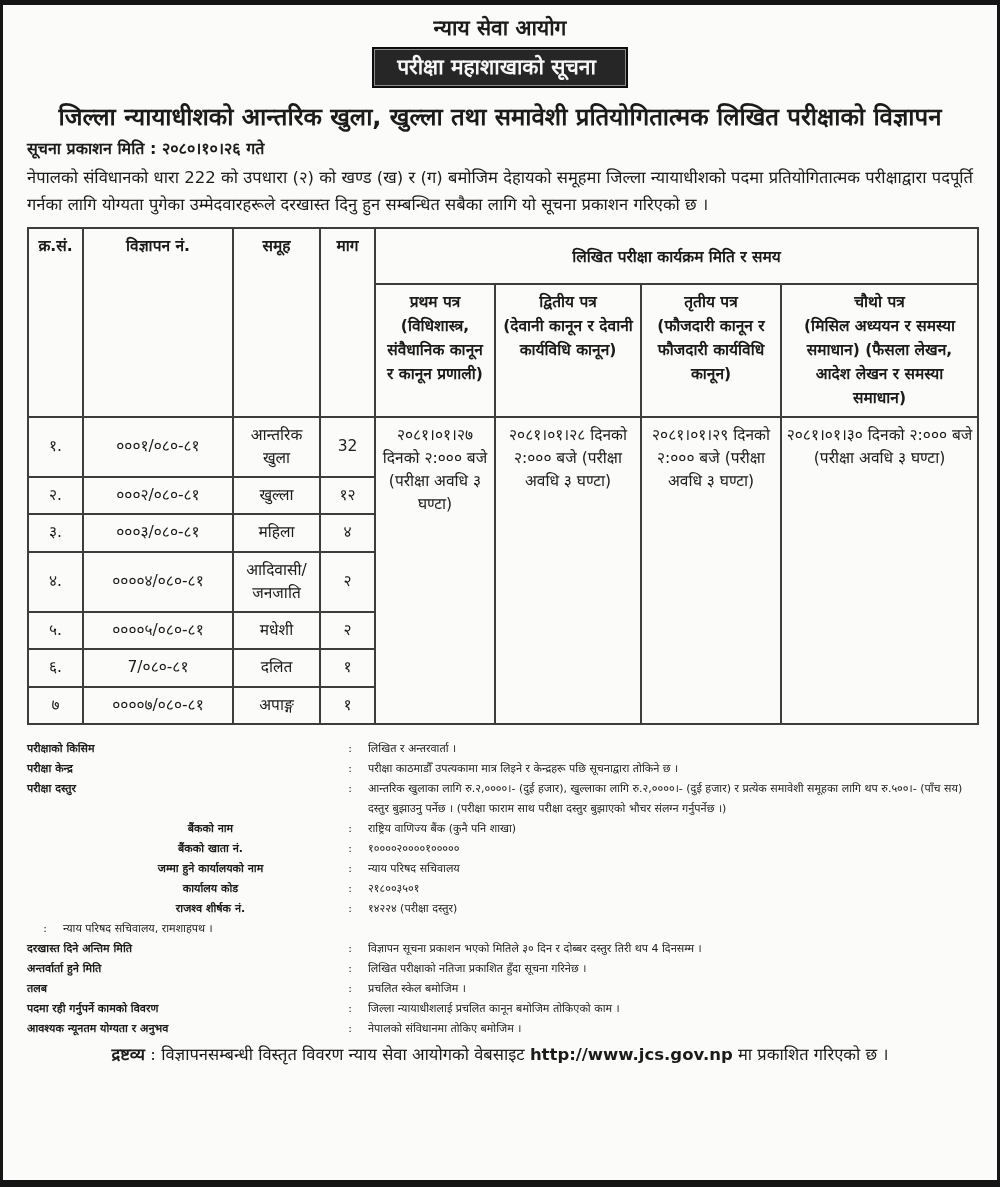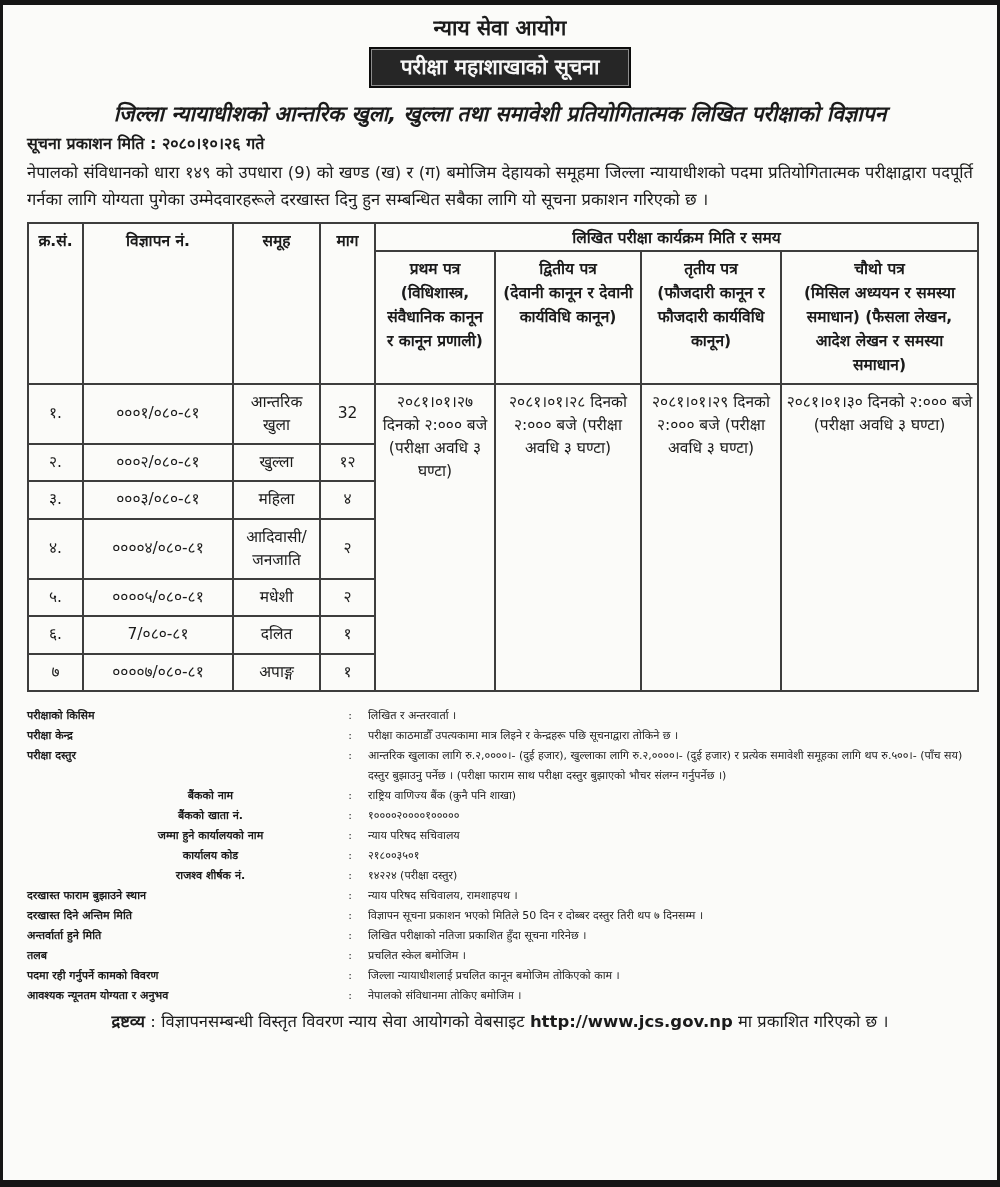--- a/index.html
+++ b/index.html
@@ -8,31 +8,31 @@
     width: 1000px; height: 1187px; margin: 0 auto;
     background: #fbfbf9; color: #1b1b1b;
     border: 3px solid #151515; border-top-width: 5px; border-bottom-width: 7px;
     padding: 6px 24px 0 24px; overflow: hidden;
     font-family: "DejaVu Sans", "Liberation Sans", sans-serif;
   }
   .org { text-align: center; font-weight: bold; font-size: 21px; margin-top: 2px; }
   .notice-box {
     margin: 6px auto 0 auto; width: fit-content;
     background: #262626; color: #f7f7f7; font-weight: bold; font-size: 21px;
-    padding: 3px 30px 6px 30px; border: 2px solid #0c0c0c;
+    padding: 3px 30px 6px 23px; border: 2px solid #0c0c0c;
     box-shadow: inset 0 0 0 1px #8d8d8d; text-align: center;
   }
-  .main-title { text-align: center; font-weight: bold; font-size: 21px; margin-top: 11px; font-style: italic; }
+  .main-title { text-align: center; font-weight: bold; font-size: 24px; margin-top: 11px; }
   .pub-date { text-align: left; font-weight: bold; font-size: 16px; margin-top: 5px; }
   .intro { font-size: 16.5px; line-height: 1.65; text-align: justify; margin-top: 5px; }
 
   table.sched { width: 100%; border-collapse: collapse; table-layout: fixed; margin-top: 9px; }
   table.sched th, table.sched td { border: 2px solid #3d3d3d; }
   table.sched th { font-weight: bold; font-size: 15.5px; padding: 5px 7px; vertical-align: top; }
-  table.sched th.span-head { vertical-align: middle; padding: 2px; }
+  table.sched th.span-head { vertical-align: middle; padding: 16px; }
   .paper-sub { font-weight: bold; margin-top: 2px; line-height: 1.55; }
   table.sched td { font-size: 15.5px; text-align: center; padding: 6px 4px; line-height: 1.5; }
   td.date-cell { vertical-align: top; padding-top: 10px; line-height: 1.6; }
   .col-sn { width: 55px; } .col-adv { width: 150px; } .col-grp { width: 87px; } .col-dem { width: 55px; }
   .col-p1 { width: 120px; } .col-p2 { width: 146px; } .col-p3 { width: 140px; } .col-p4 { width: 197px; }
 
   .details { margin-top: 14px; font-size: 11px; }
   .drow { display: flex; align-items: flex-start; line-height: 1.82; }
   .dlabel { width: 305px; flex: none; font-weight: bold; }
   .dlabel.indent { text-align: center; padding-left: 62px; }
@@ -49,21 +49,21 @@
 <div class="page">
 
   <div class="org">न्याय सेवा आयोग</div>
 
   <div class="notice-box">परीक्षा महाशाखाको सूचना</div>
 
   <div class="main-title">जिल्ला न्यायाधीशको आन्तरिक खुला, खुल्ला तथा समावेशी प्रतियोगितात्मक लिखित परीक्षाको विज्ञापन</div>
 
   <div class="pub-date">सूचना प्रकाशन मिति : २०८०।१०।२६ गते</div>
 
-  <div class="intro">नेपालको संविधानको धारा १४९ को उपधारा (9) को खण्ड (ख) र (ग) बमोजिम देहायको समूहमा जिल्ला न्यायाधीशको पदमा प्रतियोगितात्मक परीक्षाद्वारा पदपूर्ति गर्नका लागि योग्यता पुगेका उम्मेदवारहरूले दरखास्त दिनु हुन सम्बन्धित सबैका लागि यो सूचना प्रकाशन गरिएको छ ।</div>
+  <div class="intro">नेपालको संविधानको धारा 222 को उपधारा (२) को खण्ड (ख) र (ग) बमोजिम देहायको समूहमा जिल्ला न्यायाधीशको पदमा प्रतियोगितात्मक परीक्षाद्वारा पदपूर्ति गर्नका लागि योग्यता पुगेका उम्मेदवारहरूले दरखास्त दिनु हुन सम्बन्धित सबैका लागि यो सूचना प्रकाशन गरिएको छ ।</div>
 
   <table class="sched">
     <colgroup>
       <col class="col-sn">
         <col class="col-adv">
         <col class="col-grp">
         <col class="col-dem">
       <col class="col-p1">
         <col class="col-p2">
         <col class="col-p3">
@@ -181,28 +181,27 @@
       <div class="dlabel indent">कार्यालय कोड</div>
       <div class="dcolon">:</div>
       <div class="dvalue">२१८००३५०१</div>
     </div>
     <div class="drow">
       <div class="dlabel indent">राजश्व शीर्षक नं.</div>
       <div class="dcolon">:</div>
       <div class="dvalue">१४२२४ (परीक्षा दस्तुर)</div>
     </div>
     <div class="drow">
-      <div class="dlabel">दरखास्त फाराम बुझाउने स्थान</div>
       <div class="dcolon">:</div>
       <div class="dvalue">न्याय परिषद सचिवालय, रामशाहपथ ।</div>
     </div>
     <div class="drow">
       <div class="dlabel">दरखास्त दिने अन्तिम मिति</div>
       <div class="dcolon">:</div>
-      <div class="dvalue">विज्ञापन सूचना प्रकाशन भएको मितिले 50 दिन र दोब्बर दस्तुर तिरी थप ७ दिनसम्म ।</div>
+      <div class="dvalue">विज्ञापन सूचना प्रकाशन भएको मितिले ३० दिन र दोब्बर दस्तुर तिरी थप 4 दिनसम्म ।</div>
     </div>
     <div class="drow">
       <div class="dlabel">अन्तर्वार्ता हुने मिति</div>
       <div class="dcolon">:</div>
       <div class="dvalue">लिखित परीक्षाको नतिजा प्रकाशित हुँदा सूचना गरिनेछ ।</div>
     </div>
     <div class="drow">
       <div class="dlabel">तलब</div>
       <div class="dcolon">:</div>
       <div class="dvalue">प्रचलित स्केल बमोजिम ।</div>

